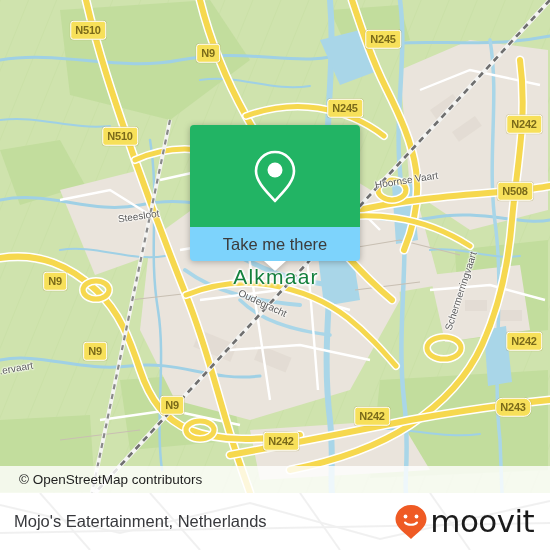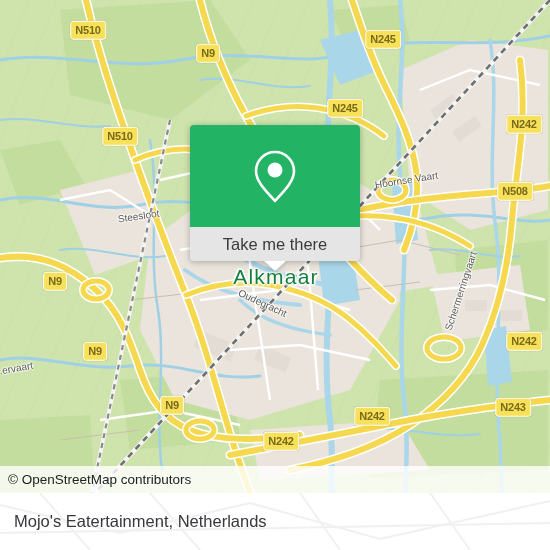--- a/index.html
+++ b/index.html
@@ -72,21 +72,21 @@
   #attribution {
     position: absolute;
     left: 0;
     top: 466px;
     width: 550px;
     height: 27px;
     background: rgba(255,255,255,0.80);
     color: #222222;
     font-size: 13.5px;
     line-height: 27px;
-    padding-left: 8px;
+    padding-left: 19px;
     box-sizing: border-box;
     white-space: nowrap;
   }
 
   
   #callout {
     position: absolute;
     left: 190px;
     top: 125px;
     width: 170px;
@@ -95,21 +95,21 @@
   #callout-green {
     height: 102px;
     background: #22b464;
     border-radius: 4px 4px 0 0;
     display: flex;
     align-items: center;
     justify-content: center;
   }
   #callout-label {
     height: 34px;
-    background: #e5e5e5;
+    background: #7dd3fc;
     border-radius: 0 0 4px 4px;
     display: flex;
     align-items: center;
     justify-content: center;
     color: #3c3c3c;
     font-size: 16.5px;
     white-space: nowrap;
   }
   #callout-tail {
     position: absolute;
@@ -324,21 +324,21 @@
     <div class="shield" style="left:55px;  top:281px;">N9</div>
     <div class="shield" style="left:95px;  top:351px;">N9</div>
     <div class="shield" style="left:172px; top:405px;">N9</div>
     <div class="shield" style="left:383px; top:39px;">N245</div>
     <div class="shield" style="left:345px; top:108px;">N245</div>
     <div class="shield" style="left:524px; top:124px;">N242</div>
     <div class="shield" style="left:524px; top:341px;">N242</div>
     <div class="shield" style="left:499px; top:191px;margin-left:16px;">N508</div>
     <div class="shield" style="left:372px; top:416px;">N242</div>
     <div class="shield" style="left:281px; top:441px;">N242</div>
-    <div class="shield" style="left:513px; top:407px;">N243</div>
+    <div class="shield" style="left:513px; top:407px;border-radius:7px;">N243</div>
 
     <div id="callout">
       <div id="callout-green">
         <svg width="44" height="55" viewBox="0 0 44 55">
           <path d="M22 3 C11.5 3 3 11.5 3 22 C3 33 14 43 22 52 C30 43 41 33 41 22 C41 11.5 32.5 3 22 3 Z" fill="none" stroke="#ffffff" stroke-width="2.6" stroke-linejoin="round"></path>
           <circle cx="22" cy="21" r="7.5" fill="#ffffff"></circle>
         </svg>
       </div>
       <div id="callout-label">Take me there</div>
       <div id="callout-tail"></div>
@@ -355,15 +355,24 @@
         <path d="M40 0 L90 57"></path>
         <path d="M150 0 L200 57"></path>
         <path d="M300 0 L340 57"></path>
         <path d="M430 0 L470 57"></path>
         <path d="M0 40 L550 30"></path>
       </g>
     </svg>
 
     <div id="bottom-title">Mojo's Eatertainment, Netherlands</div>
 
+    <div id="brand">
+      <svg width="34" height="36" viewBox="0 0 34 36">
+        <path d="M17 1 C8.2 1 1.5 7.6 1.5 15.2 C1.5 23.5 11 29 17 35 C23 29 32.5 23.5 32.5 15.2 C32.5 7.6 25.8 1 17 1 Z" fill="#ef5a24"></path>
+        <circle cx="11.5" cy="12.5" r="1.9" fill="#ffffff"></circle>
+        <circle cx="22.5" cy="12.5" r="1.9" fill="#ffffff"></circle>
+        <path d="M11 18.5 C13.5 21.5 20.5 21.5 23 18.5" fill="none" stroke="#ffffff" stroke-width="2" stroke-linecap="round"></path>
+      </svg>
+      <span id="brand-text">moovit</span>
+    </div>
   </div>
 
 </div>
 
 </body></html>

